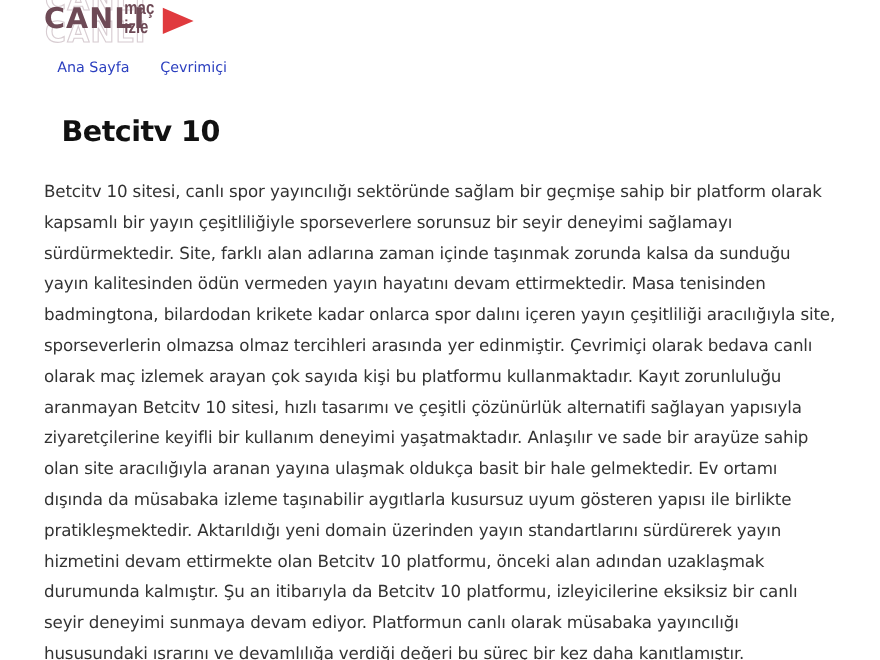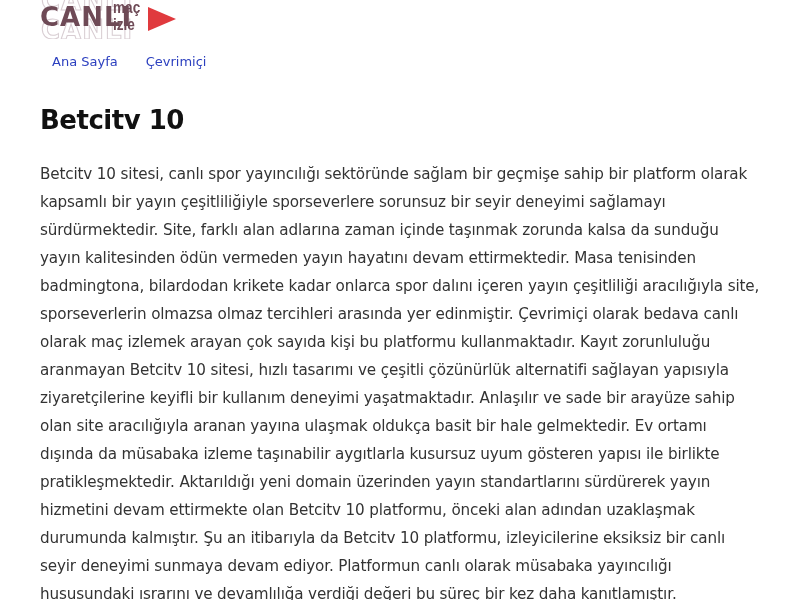--- a/index.html
+++ b/index.html
@@ -36,21 +36,21 @@
       border-top: 12px solid transparent; border-bottom: 12px solid transparent;
       border-left: 28px solid #e03a3e;
     }
     .nav { position: absolute; left: 52px; top: 54px; display: flex; gap: 28px; }
     .nav a {
       font-family: "DejaVu Sans", sans-serif; font-size: 13px;
       color: #2b3fbf; text-decoration: none;
     }
     .content { padding: 0 40px; }
     h1 {
-      margin: 34px 0 0 0; font-family: "DejaVu Sans", sans-serif;
+      margin: 34px 0 0 16px; font-family: "DejaVu Sans", sans-serif;
       font-weight: bold; font-size: 26px; color: #111111; letter-spacing: -0.5px;
       line-height: 32px;
     }
     p {
       margin: 24px 0 0 0; font-size: 15.2px; line-height: 28px; color: #333333;
       letter-spacing: -0.15px;
     }
   </style>
 </head>
 <body>

